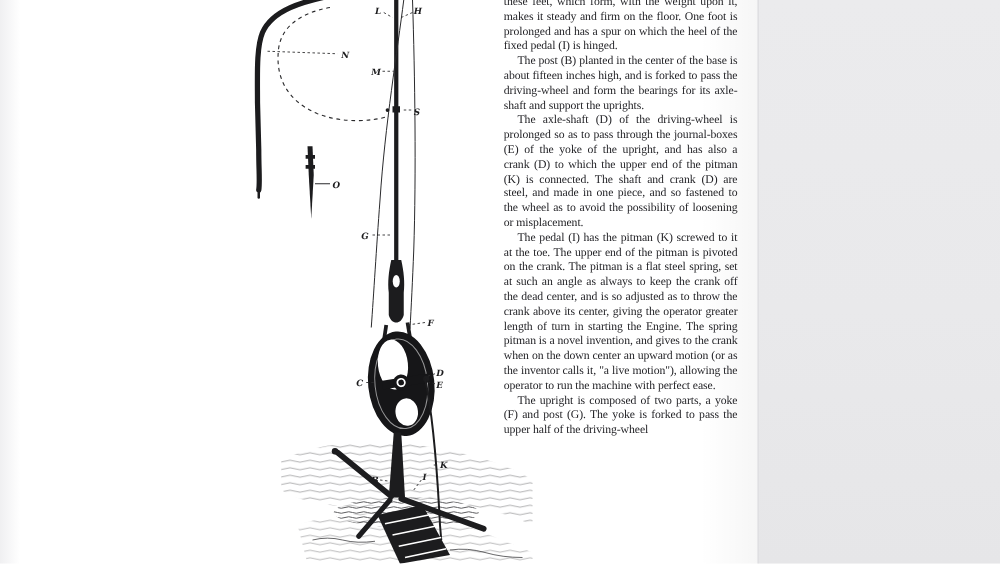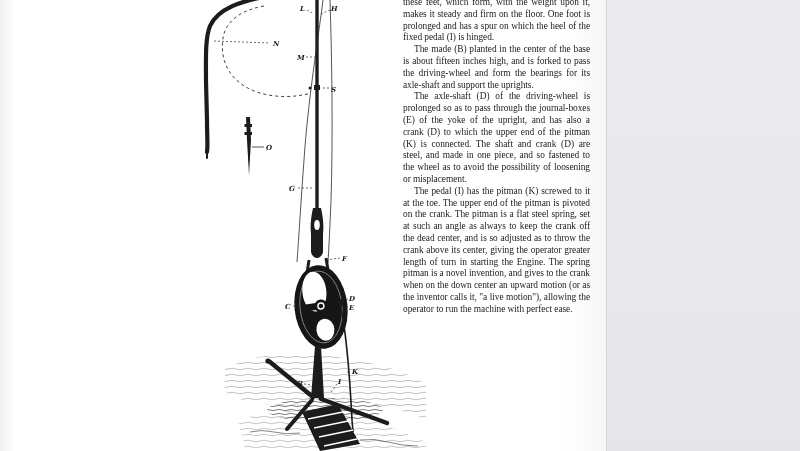--- a/index.html
+++ b/index.html
@@ -155,17 +155,18 @@
         <text class="lbl" x="169" y="310">E</text>
         <text class="lbl" x="172" y="374">K</text>
         <text class="lbl" x="117" y="386">B</text>
         <text class="lbl" x="158" y="384">I</text>
       </g>
     </svg>
   </div>
 
   <div class="text-col">
       <p>these feet, which form, with the weight upon it, makes it steady and firm on the floor. One foot is prolonged and has a spur on which the heel of the fixed pedal (I) is hinged.</p>
-      <p class="ind">The made (B) planted in the center of the base is about fifteen inches high, and is forked to pass the driving-wheel and form the bearings for its axle-shaft and support the uprights.</p>
+      <p class="ind">The post (B) planted in the center of the base is about fifteen inches high, and is forked to pass the driving-wheel and form the bearings for its axle-shaft and support the uprights.</p>
       <p class="ind">The axle-shaft (D) of the driving-wheel is prolonged so as to pass through the journal-boxes (E) of the yoke of the upright, and has also a crank (D) to which the upper end of the pitman (K) is connected. The shaft and crank (D) are steel, and made in one piece, and so fastened to the wheel as to avoid the possibility of loosening or misplacement.</p>
       <p class="ind">The pedal (I) has the pitman (K) screwed to it at the toe. The upper end of the pitman is pivoted on the crank. The pitman is a flat steel spring, set at such an angle as always to keep the crank off the dead center, and is so adjusted as to throw the crank above its center, giving the operator greater length of turn in starting the Engine. The spring pitman is a novel invention, and gives to the crank when on the down center an upward motion (or as the inventor calls it, "a live motion"), allowing the operator to run the machine with perfect ease.</p>
+      <p class="ind">The upright is composed of two parts, a yoke (F) and post (G). The yoke is forked to pass the upper half of the driving-wheel</p>
     </div>
 </div>
 
 </body></html>

